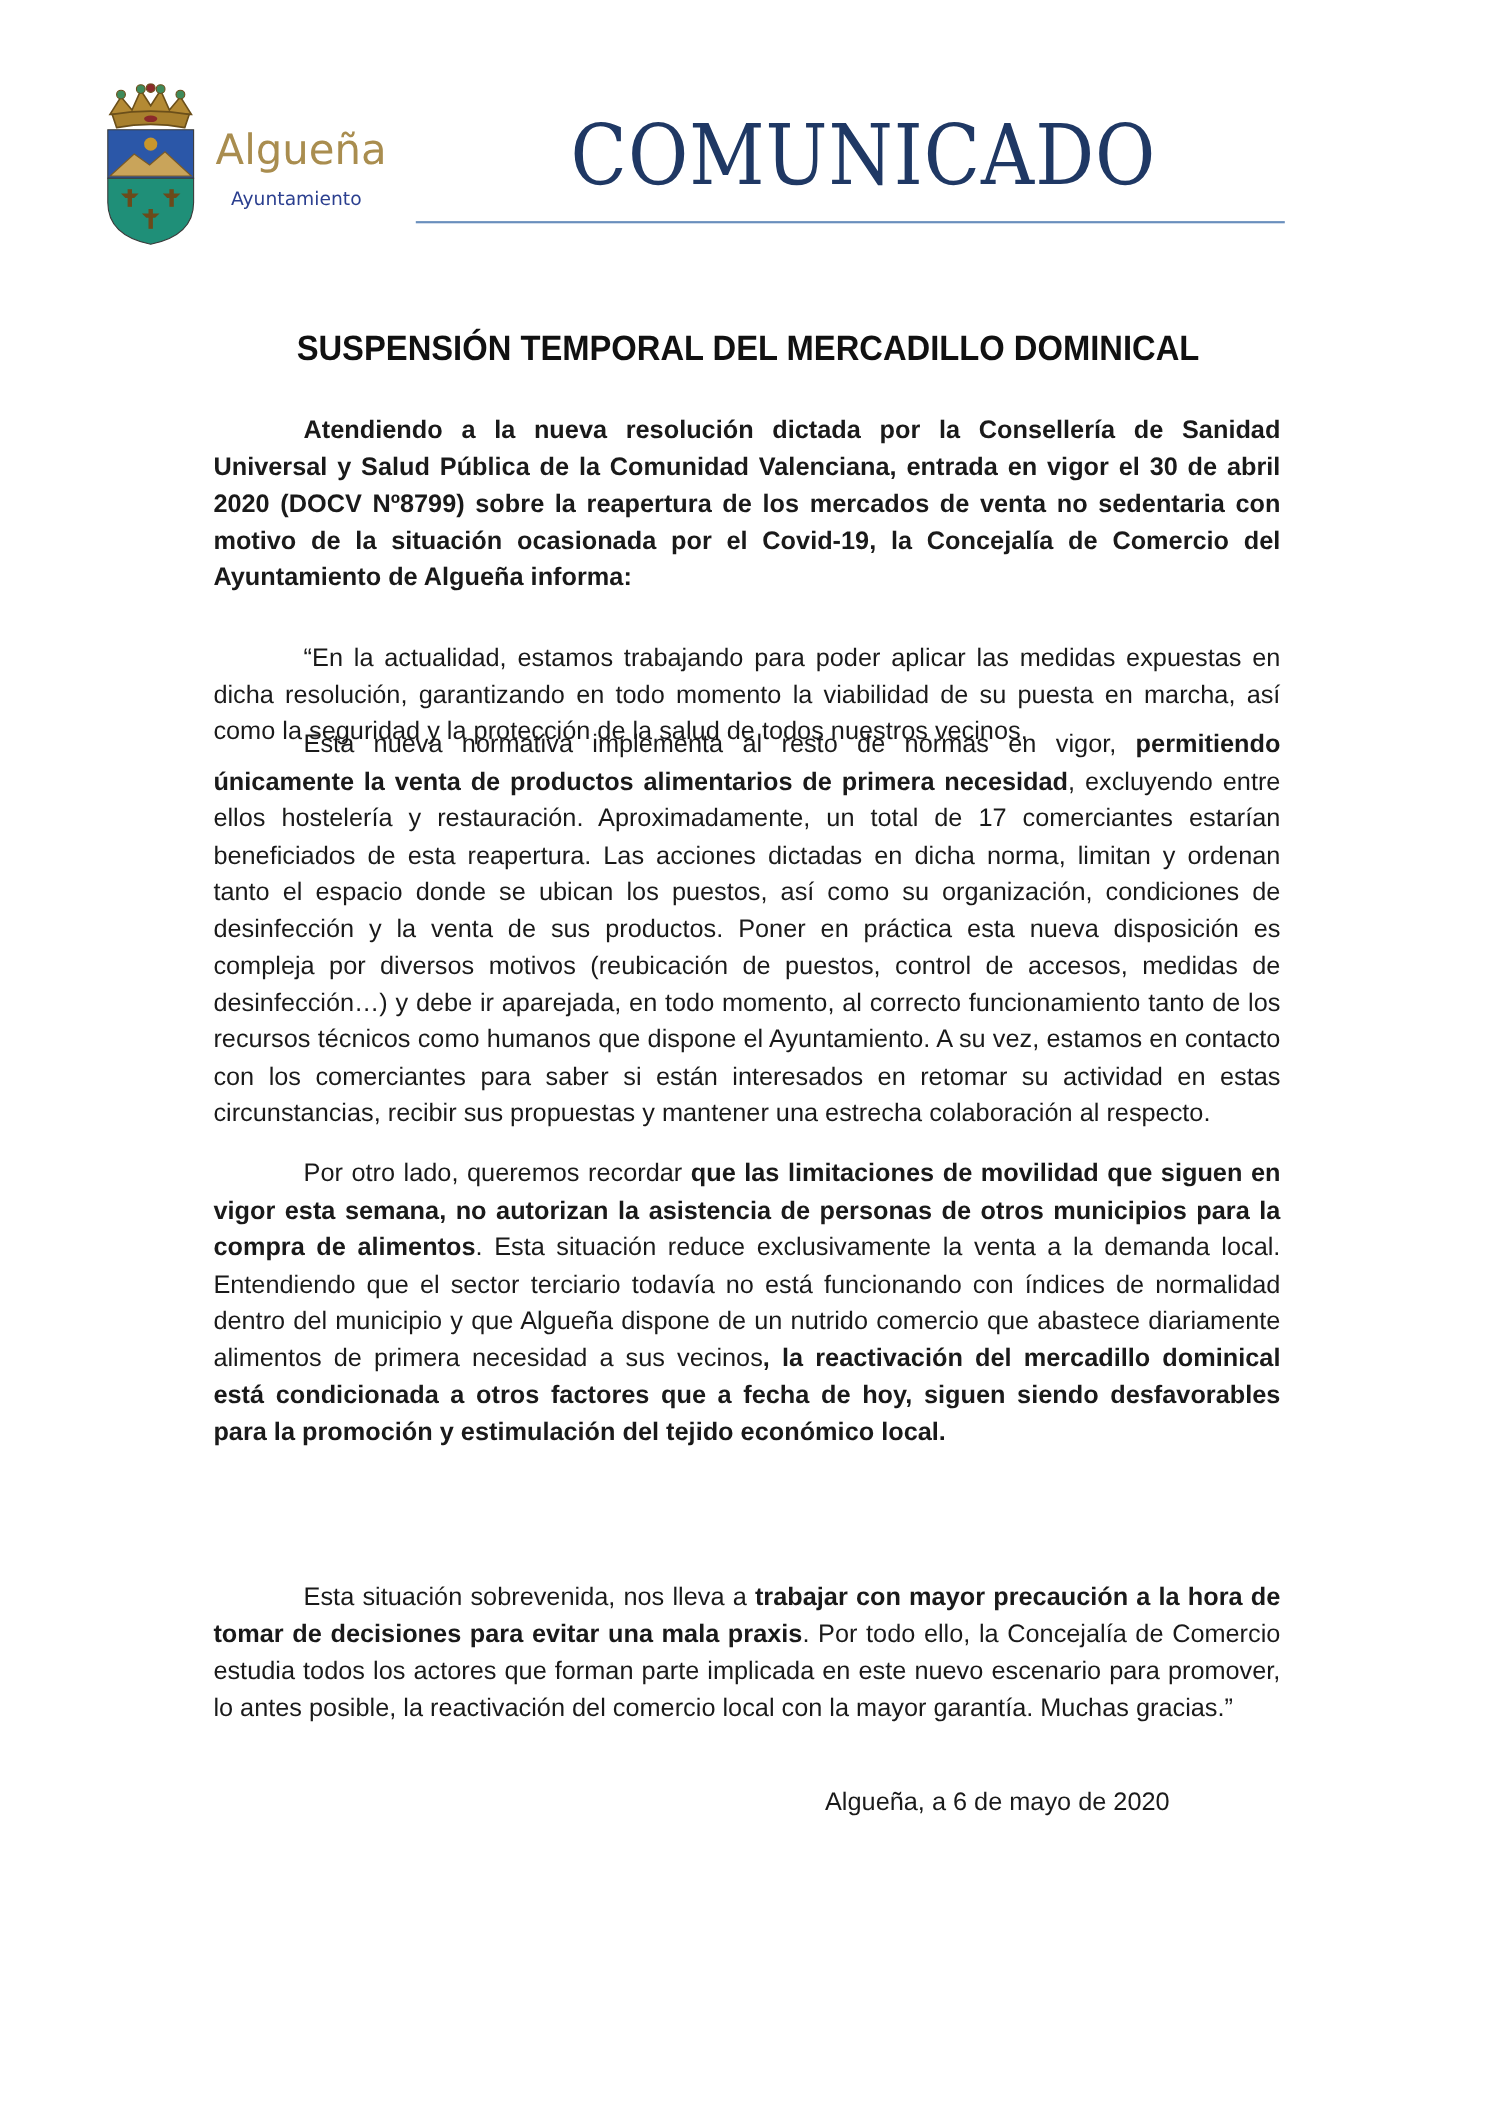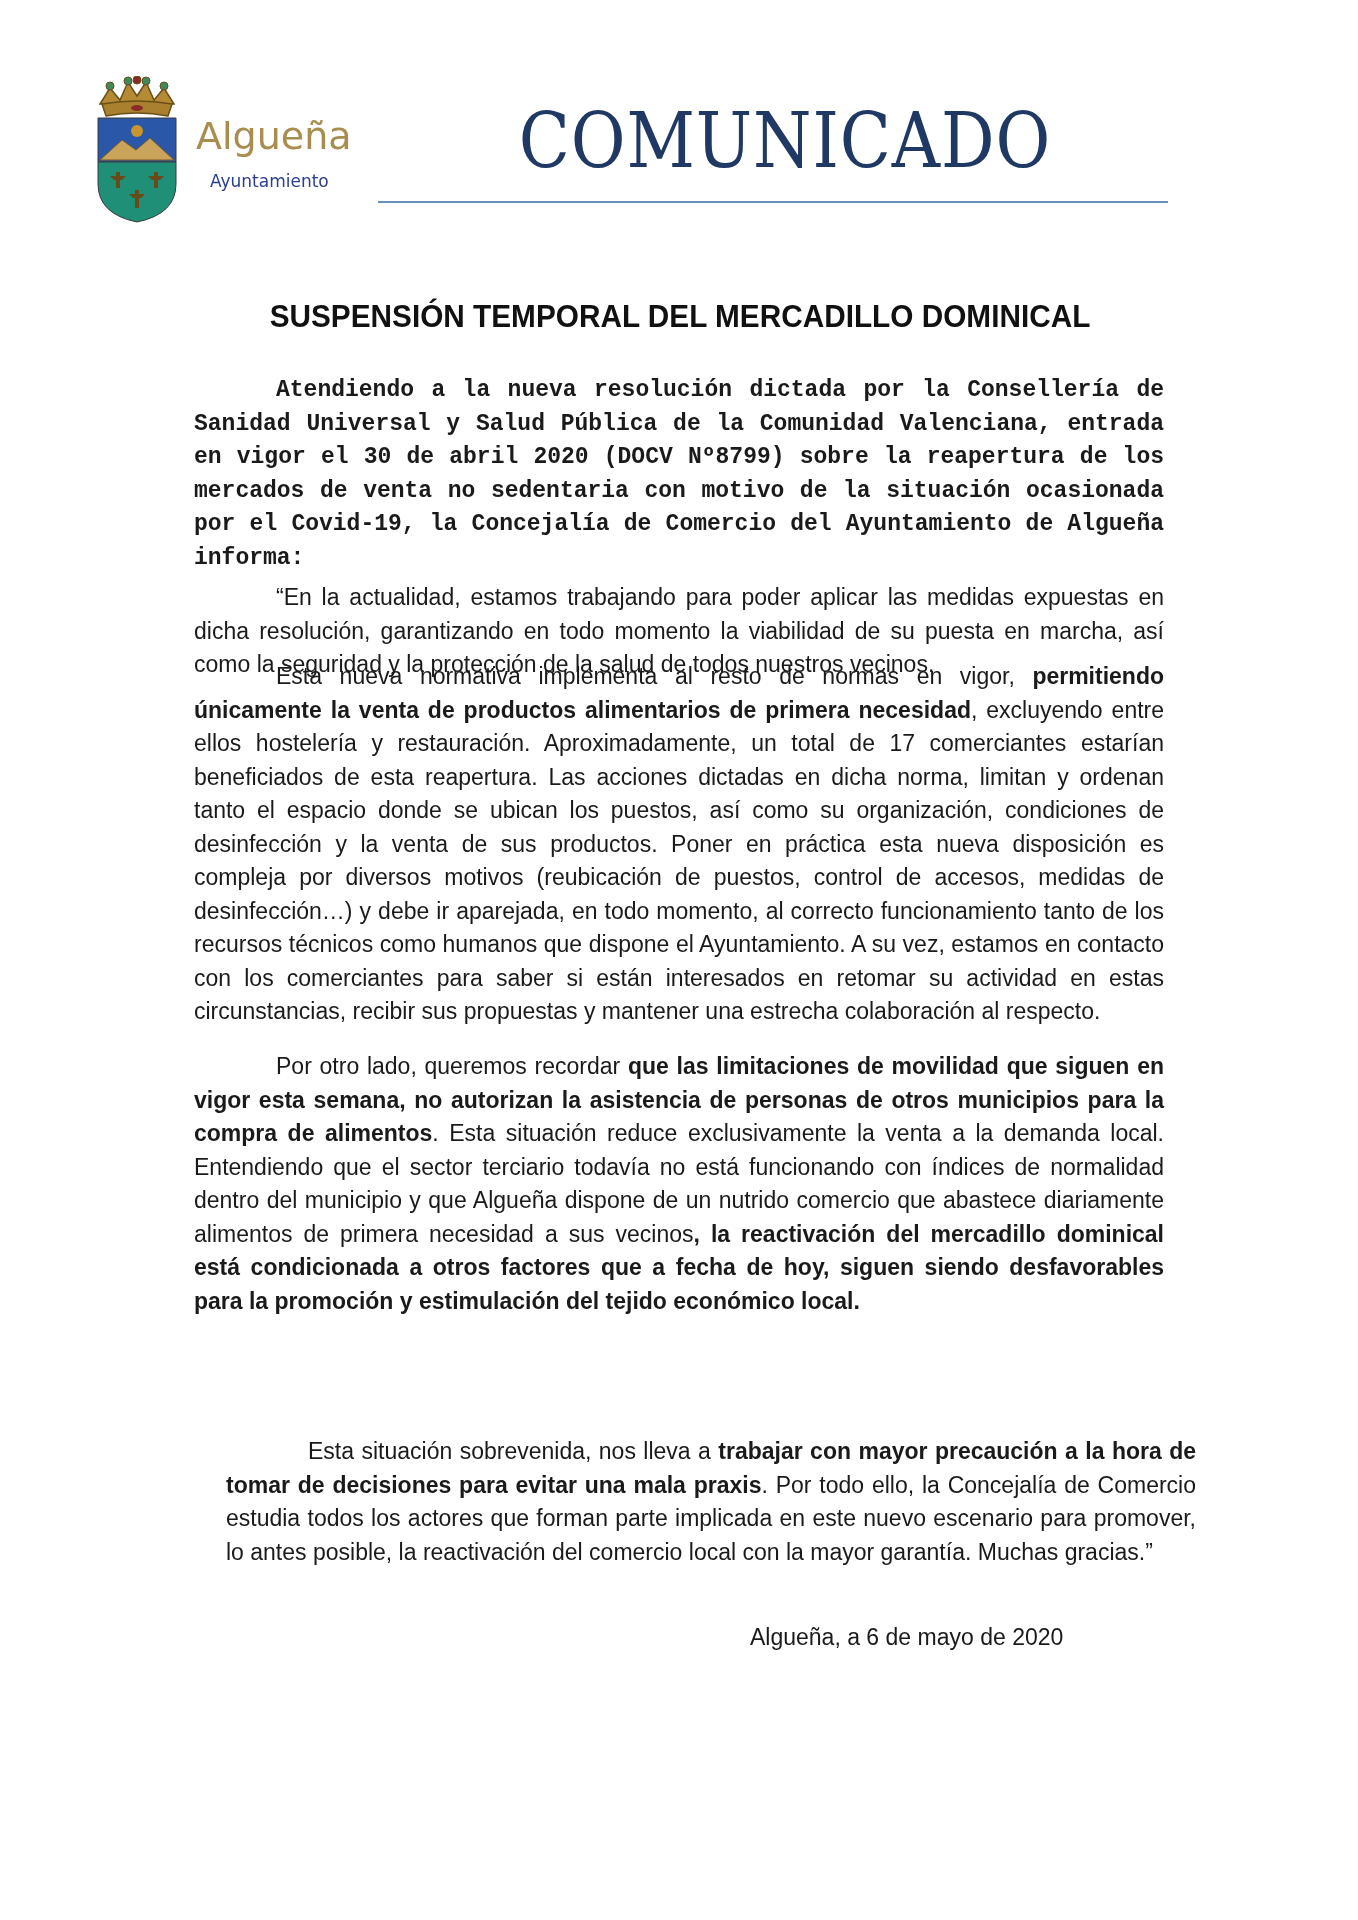--- a/index.html
+++ b/index.html
@@ -7,25 +7,25 @@
   .logo { position: absolute; left: 92px; top: 76px; width: 255px; height: 150px; }
   .logo svg { position: absolute; left: 0; top: 0; }
   .logo-name { position: absolute; left: 104px; top: 38px; font-family: "DejaVu Sans", sans-serif; font-size: 38px; color: #a98d4f; letter-spacing: 0px; }
   .logo-sub { position: absolute; left: 118px; top: 82px; font-family: "DejaVu Sans", sans-serif; font-size: 17px; color: #2b3f8f; margin-top: 13px; }
   .title-main { position: absolute; left: 380px; top: 96px; width: 810px; text-align: center; font-family: "DejaVu Serif", serif; font-size: 76px; color: #1f3864; letter-spacing: 1px; transform: scaleX(0.88); transform-origin: center; }
   .title-rule { position: absolute; left: 378px; top: 201px; width: 790px; height: 2px; background: #6a8fbd; }
   .heading { position: absolute; left: 190px; top: 298px; width: 980px; text-align: center; font-family: "Liberation Sans", sans-serif; font-weight: bold; font-size: 32px; color: #111; transform: scaleX(0.93); transform-origin: center; }
   .body-text { position: absolute; left: 194px; width: 970px; font-family: "Liberation Sans", sans-serif; font-size: 23px; line-height: 33.5px; text-align: justify; color: #1a1a1a; }
   .body-text p { margin: 0; text-indent: 82px; }
   .b { font-weight: bold; }
-  .p1 { top: 374px; font-family: Liberation Mono, monospace; }
+  .p1 { top: 374px; }
   .p2 { top: 581px; }
   .p3 { top: 660px; }
   .p4 { top: 1050px; }
-  .p5 { top: 1435px; margin-left: 32px; }
+  .p5 { top: 1435px; }
   .signature { position: absolute; left: 750px; top: 1624px; font-family: "Liberation Sans", sans-serif; font-size: 23px; color: #1a1a1a; text-align: right; }
 </style>
 </head>
 <body>
 
 <div class="logo">
   <svg width="90" height="150" viewBox="0 0 90 150">
 
     <path d="M8 28 L18 12 L28 24 L36 6 L45 20 L54 6 L62 24 L72 12 L82 28 Z" fill="#b48a34" stroke="#6b4f1a" stroke-width="1.5"></path>
     <circle cx="18" cy="10" r="4" fill="#3f8a5a" stroke="#6b4f1a"></circle>

